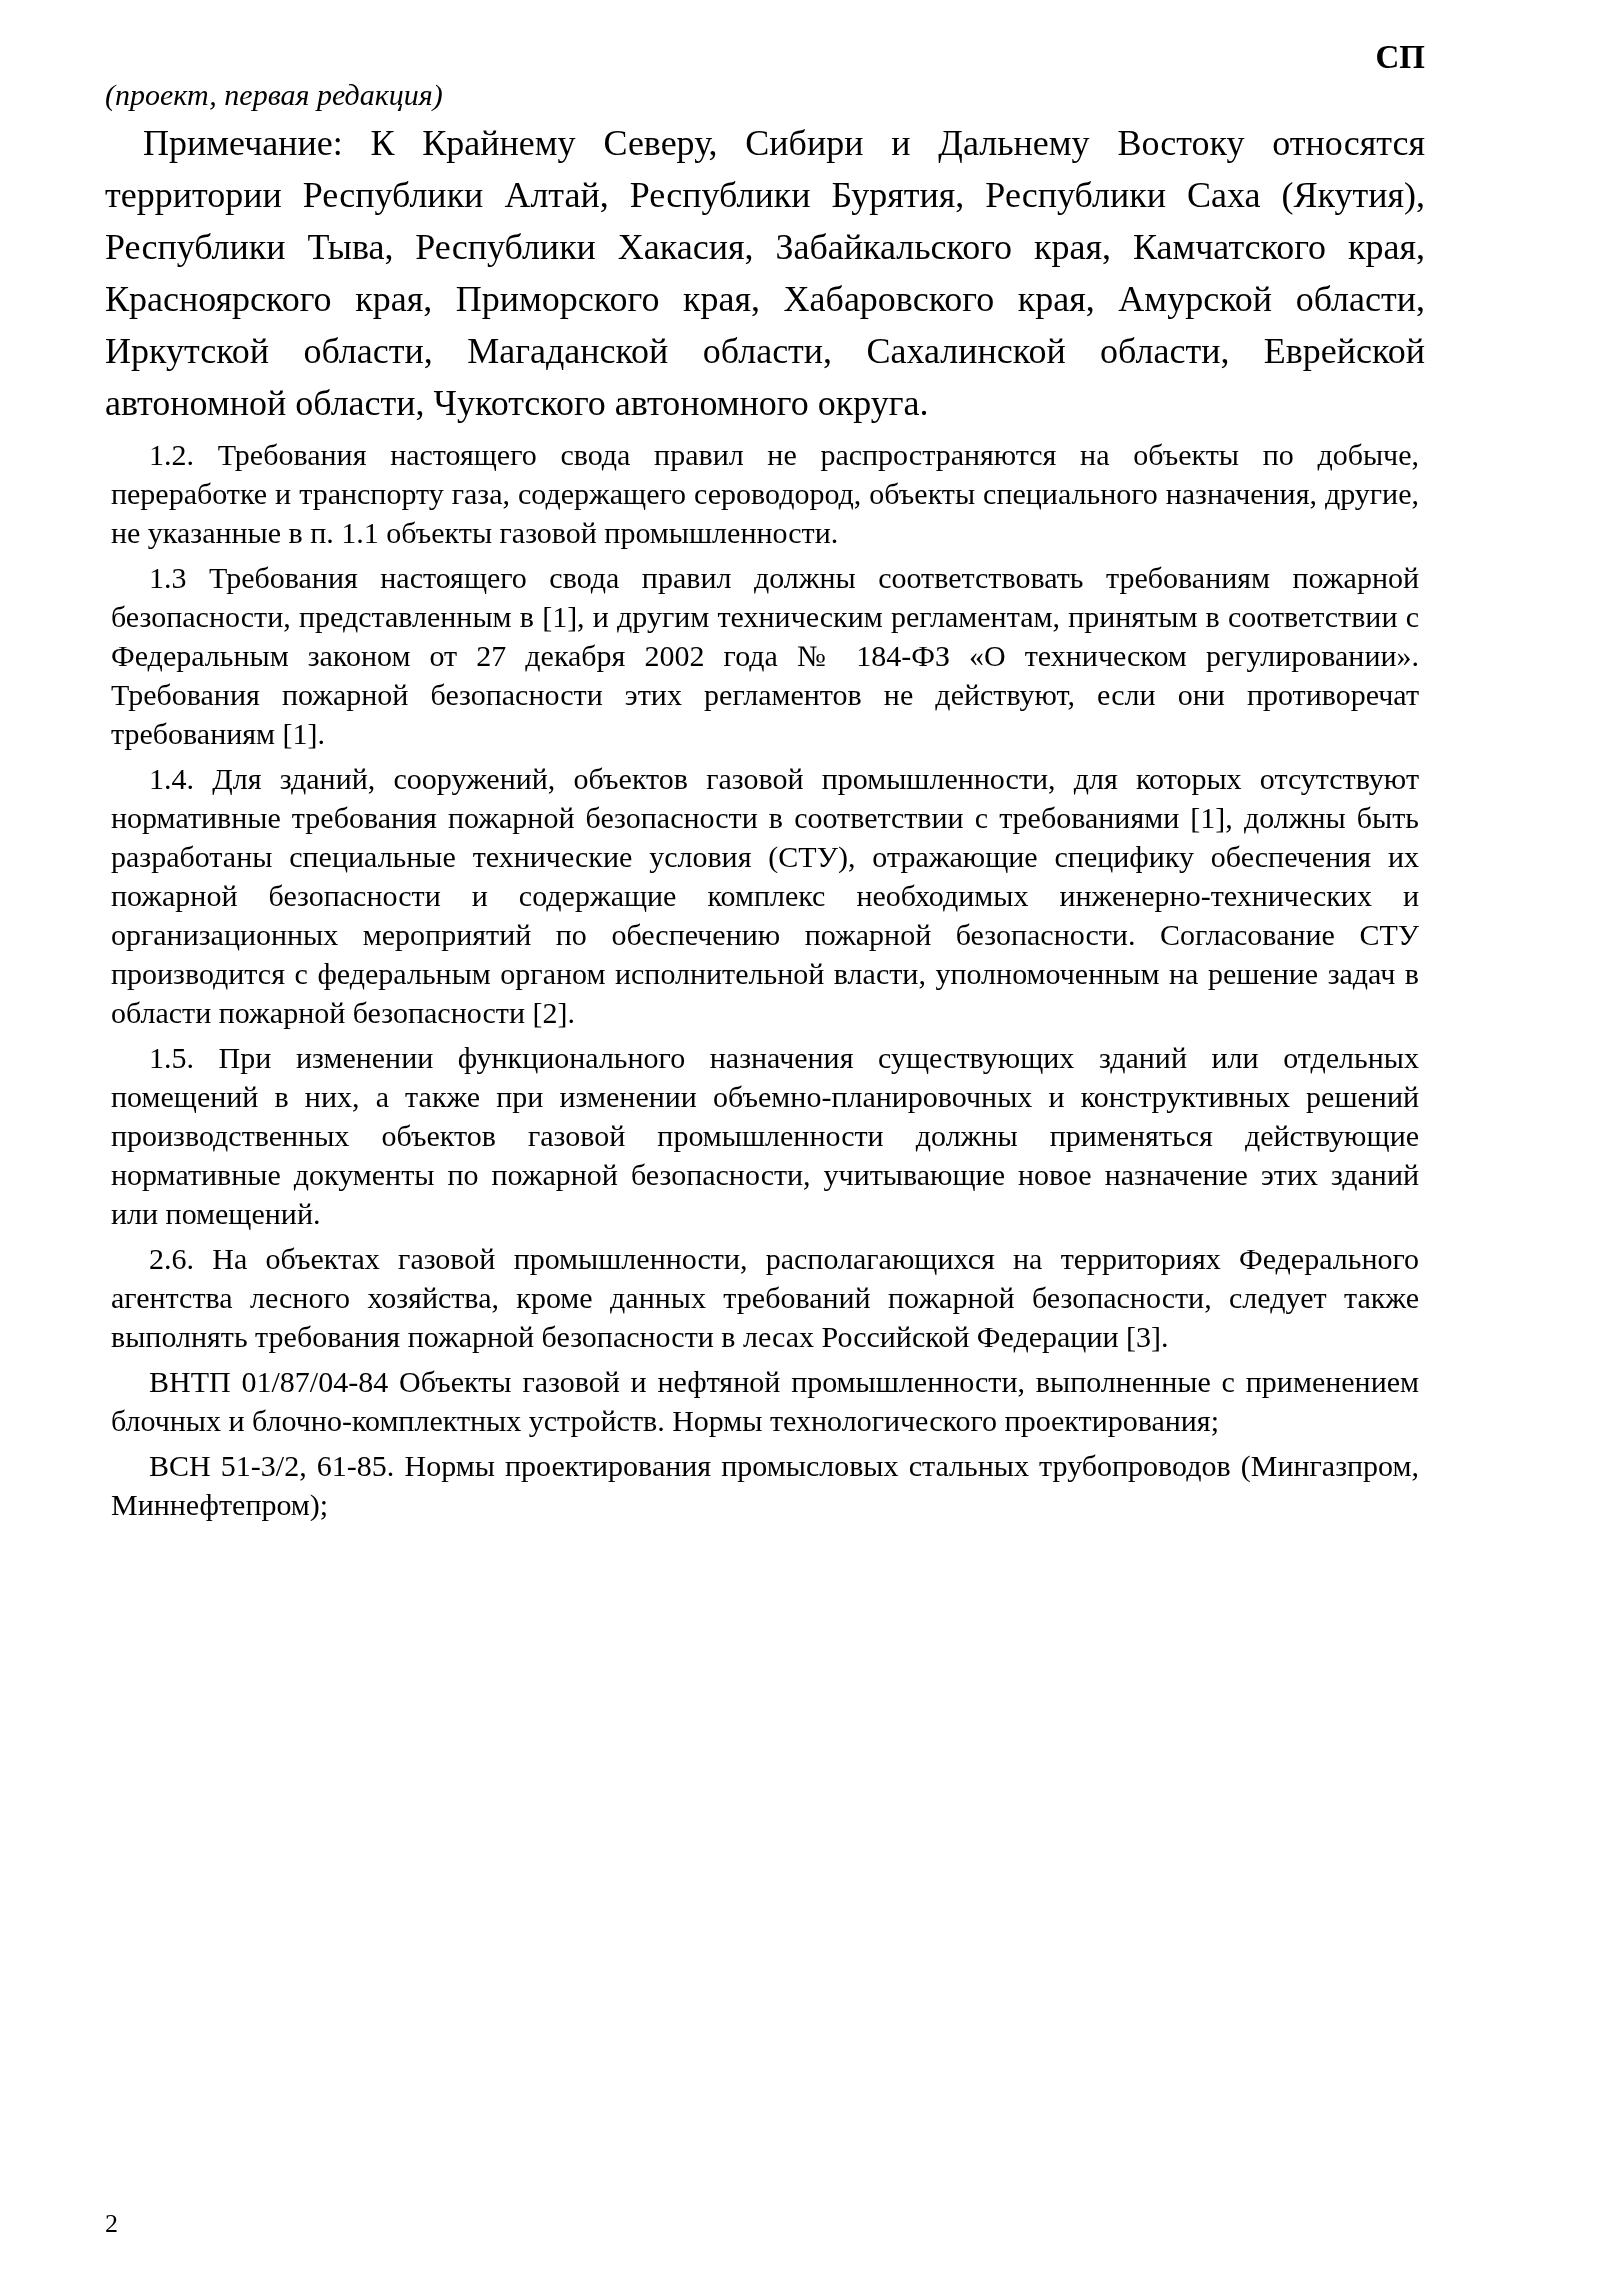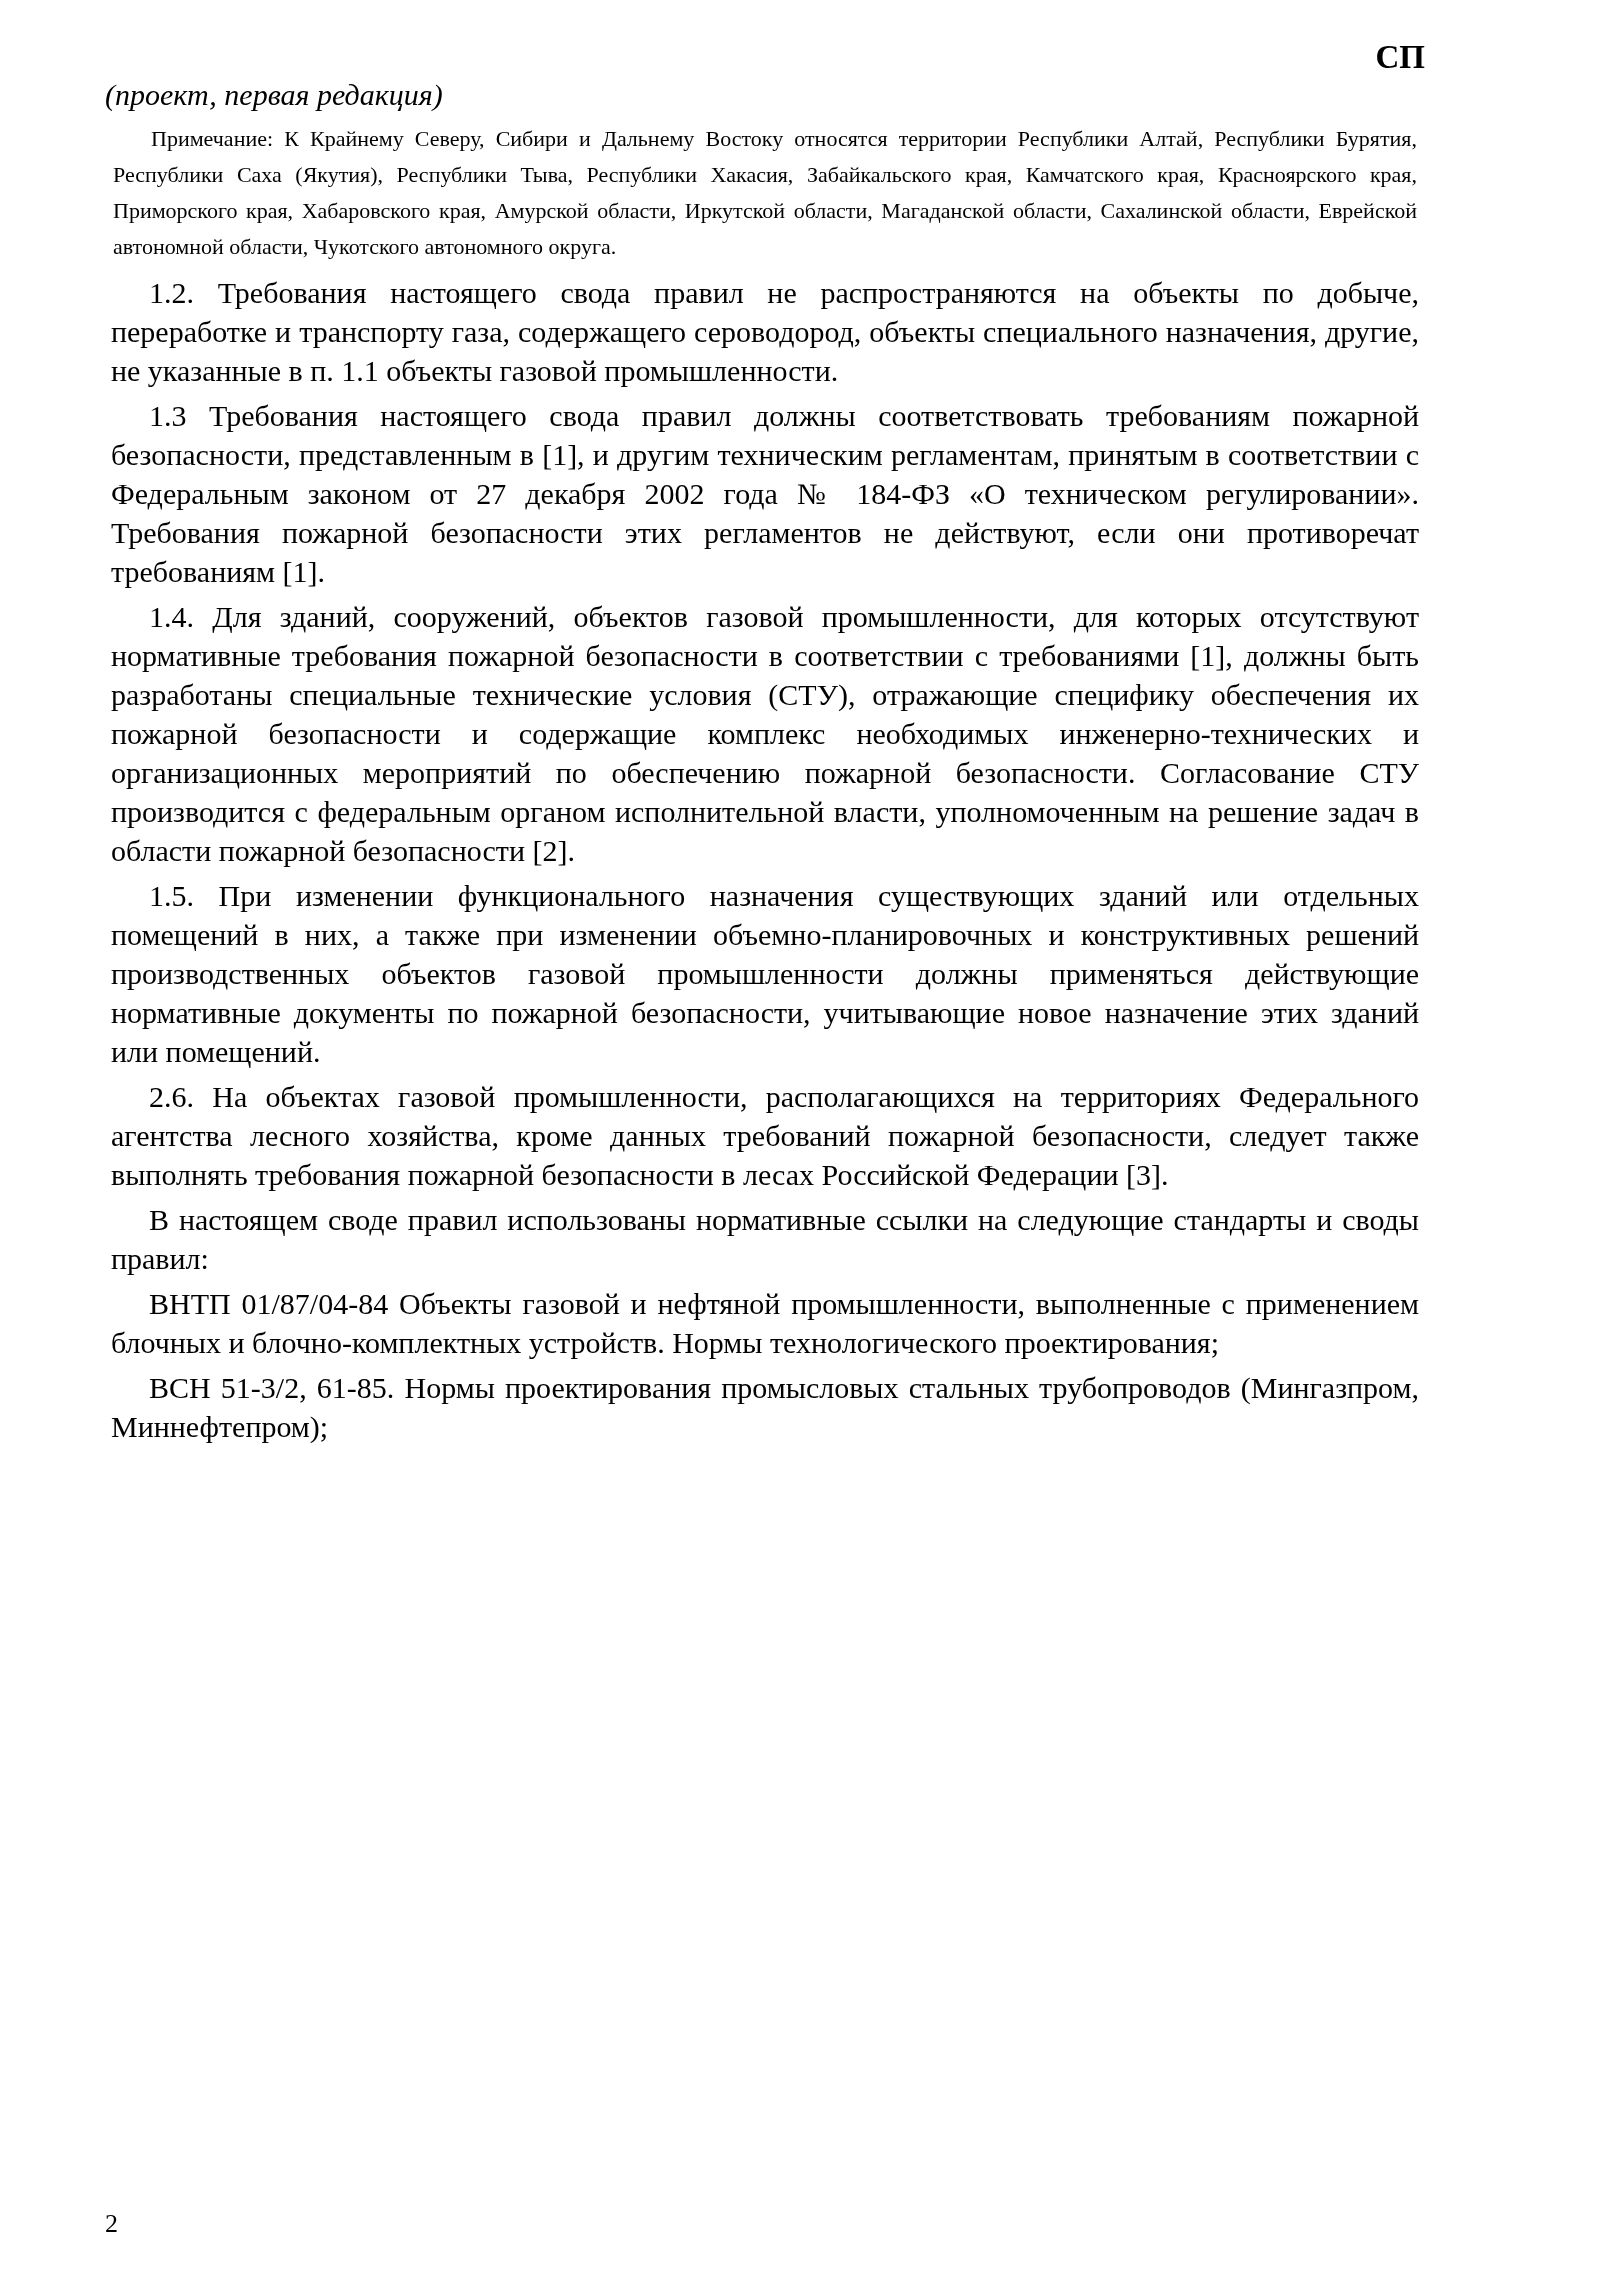--- a/index.html
+++ b/index.html
@@ -24,23 +24,23 @@
     font-size: 33px;
     line-height: 38px;
   }
   .edition-note {
     font-style: italic;
     font-size: 30px;
     line-height: 37px;
     margin-bottom: 3.9px;
   }
   .note {
-    margin: 8px;
-    font-size: 22px;
-    line-height: 36px;
+    margin: 0;
+    font-size: 36px;
+    line-height: 52px;
     text-align: justify;
     text-indent: 38px;
   }
   .para {
     margin: 6px;
     font-size: 30px;
     line-height: 39px;
     text-align: justify;
     text-indent: 38px;
   }
@@ -74,21 +74,20 @@
 
   <p class="para">1.3 Требования настоящего свода правил должны соответствовать требованиям пожарной безопасности, представленным в [1], и другим техническим регламентам, принятым в соответствии с Федеральным законом от 27 декабря 2002 года № 184-ФЗ «О техническом регулировании». Требования пожарной безопасности этих регламентов не действуют, если они противоречат требованиям [1].</p>
 
   <p class="para">1.4. Для зданий, сооружений, объектов газовой промышленности, для которых отсутствуют нормативные требования пожарной безопасности в соответствии с требованиями [1], должны быть разработаны специальные технические условия (СТУ), отражающие специфику обеспечения их пожарной безопасности и содержащие комплекс необходимых инженерно-технических и организационных мероприятий по обеспечению пожарной безопасности. Согласование СТУ производится с федеральным органом исполнительной власти, уполномоченным на решение задач в области пожарной безопасности [2].</p>
 
   <p class="para">1.5. При изменении функционального назначения существующих зданий или отдельных помещений в них, а также при изменении объемно-планировочных и конструктивных решений производственных объектов газовой промышленности должны применяться действующие нормативные документы по пожарной безопасности, учитывающие новое назначение этих зданий или помещений.</p>
 
   <p class="para">2.6. На объектах газовой промышленности, располагающихся на территориях Федерального агентства лесного хозяйства, кроме данных требований пожарной безопасности, следует также выполнять требования пожарной безопасности в лесах Российской Федерации [3].</p>
 
 
-  <p class="para">В настоящем своде правил использованы нормативные ссылки на следующие стандарты и своды правил:</p>
 
   <p class="para">ВНТП 01/87/04-84 Объекты газовой и нефтяной промышленности, выполненные с применением блочных и блочно-комплектных устройств. Нормы технологического проектирования;</p>
 
   <p class="para">ВСН 51-3/2, 61-85. Нормы проектирования промысловых стальных трубопроводов (Мингазпром, Миннефтепром);</p>
 
   <div class="page-number">2</div>
 
 </div>
 
 

